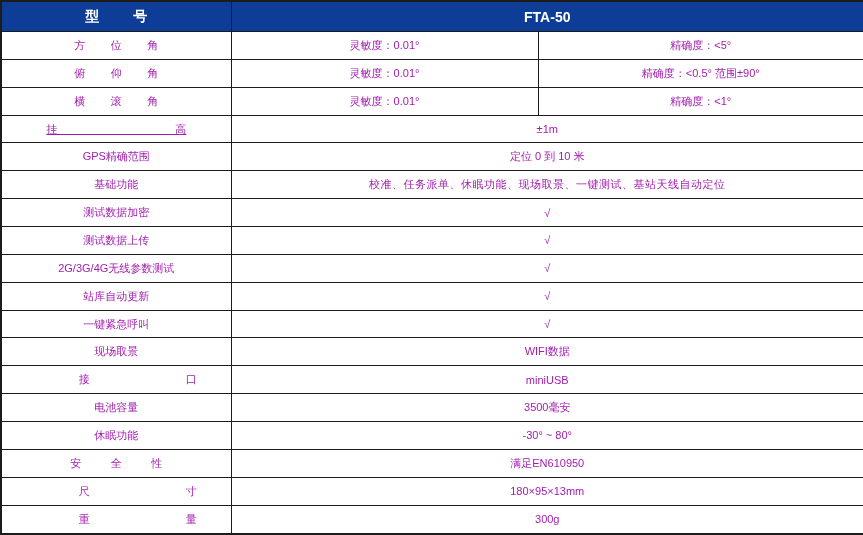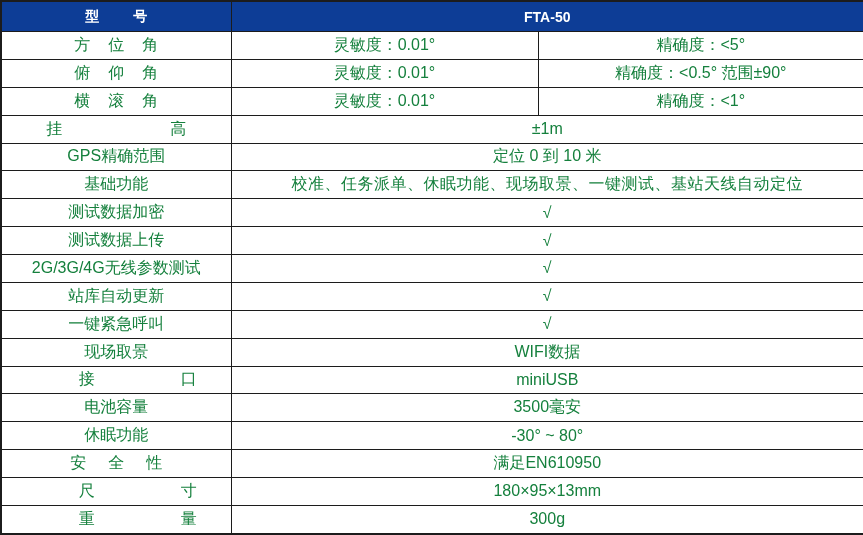--- a/index.html
+++ b/index.html
@@ -17,22 +17,22 @@
     table-layout: fixed;
     font-family: "Liberation Sans", sans-serif;
     border: 2px solid #1c1c1c;
   }
   .spec-table th,
   .spec-table td {
     border: 1px solid #1c1c1c;
     text-align: center;
     vertical-align: middle;
     padding: 0 4px;
-    font-size: 16px;
-    color: #15803d;
+    font-size: 11px;
+    color: #a21caf;
     font-weight: 500;
     white-space: nowrap;
     overflow: hidden;
   }
   .spec-table thead th {
     background: #0d3d96;
     color: #ffffff;
     font-weight: bold;
     font-size: 14px;
     height: 29px;
@@ -44,21 +44,21 @@
   .spread {
     display: inline-block;
     text-align: justify;
     text-align-last: justify;
     vertical-align: middle;
   }
   .w62  { width: 62px; }
   .w84  { width: 84px; }
   .w92  { width: 92px; font-family: Liberation Mono, monospace; }
   .w118 { width: 118px; margin-left: 43px; }
-  .w140 { width: 140px; }
+  .w140 { width: 140px; text-decoration: underline; }
 </style>
 </head>
 <body>
 
 <table class="spec-table">
   <colgroup>
     <col style="width:230px">
     <col style="width:307px">
     <col style="width:326px">
   </colgroup>

